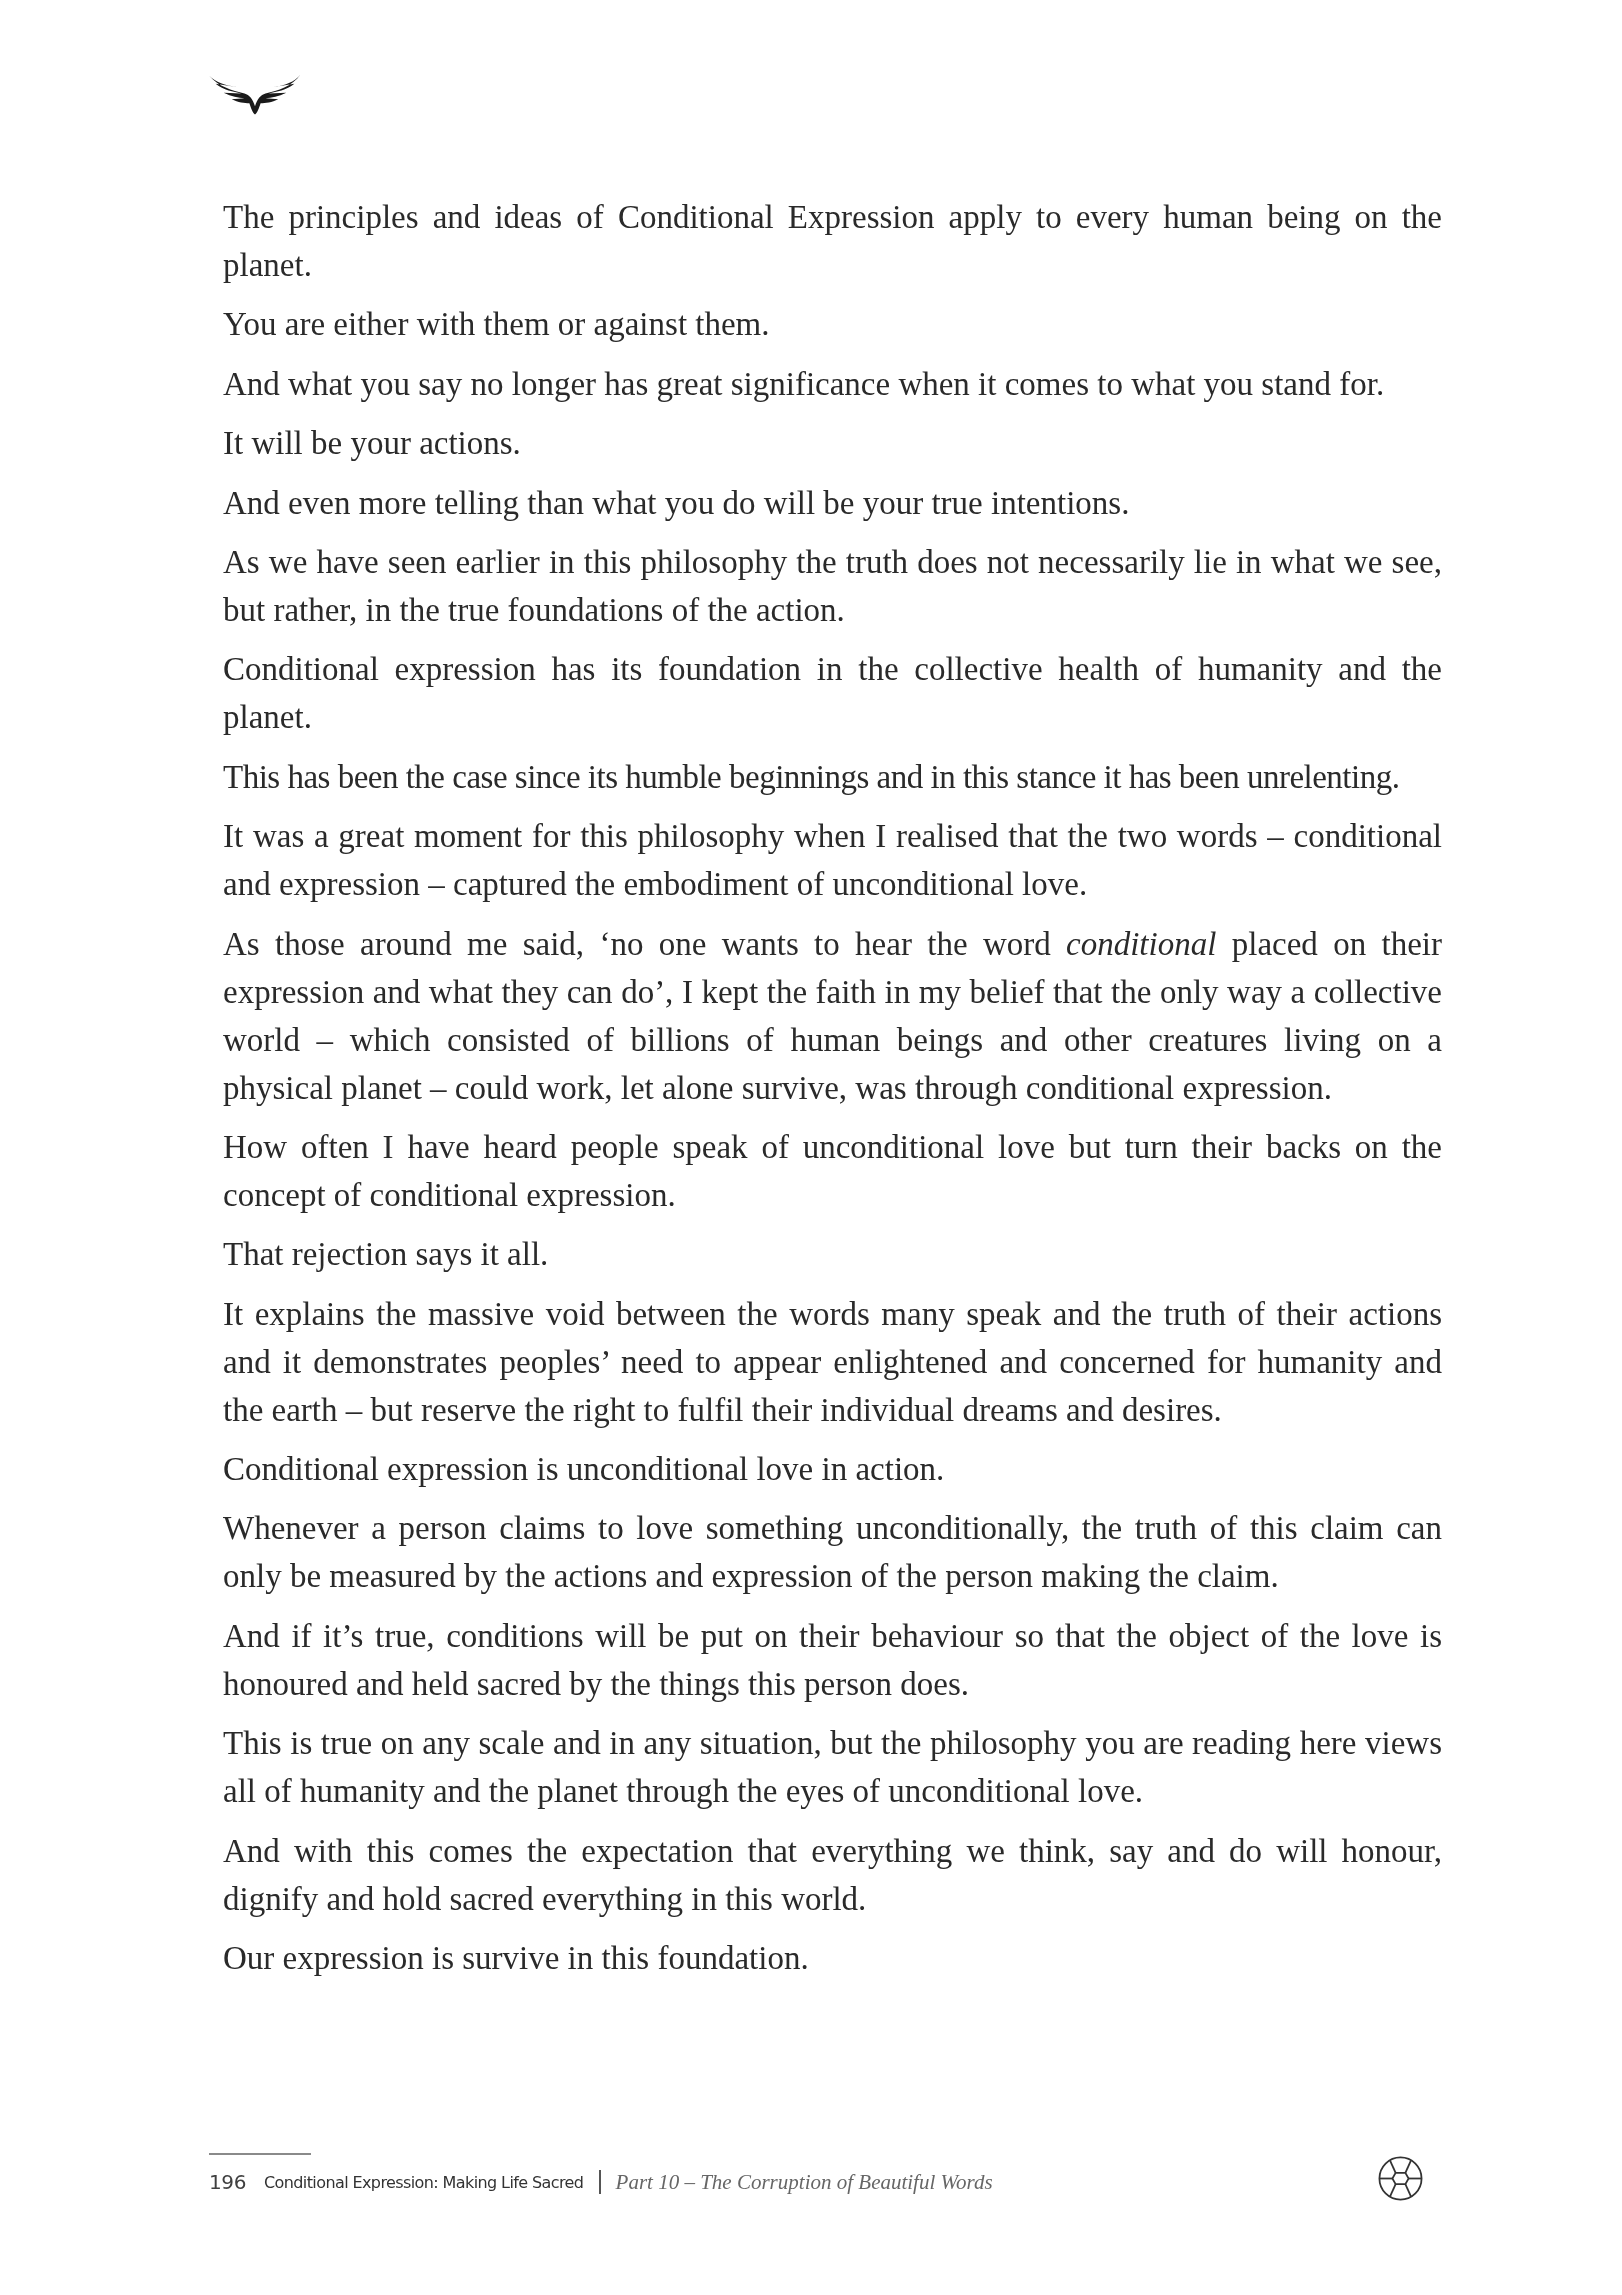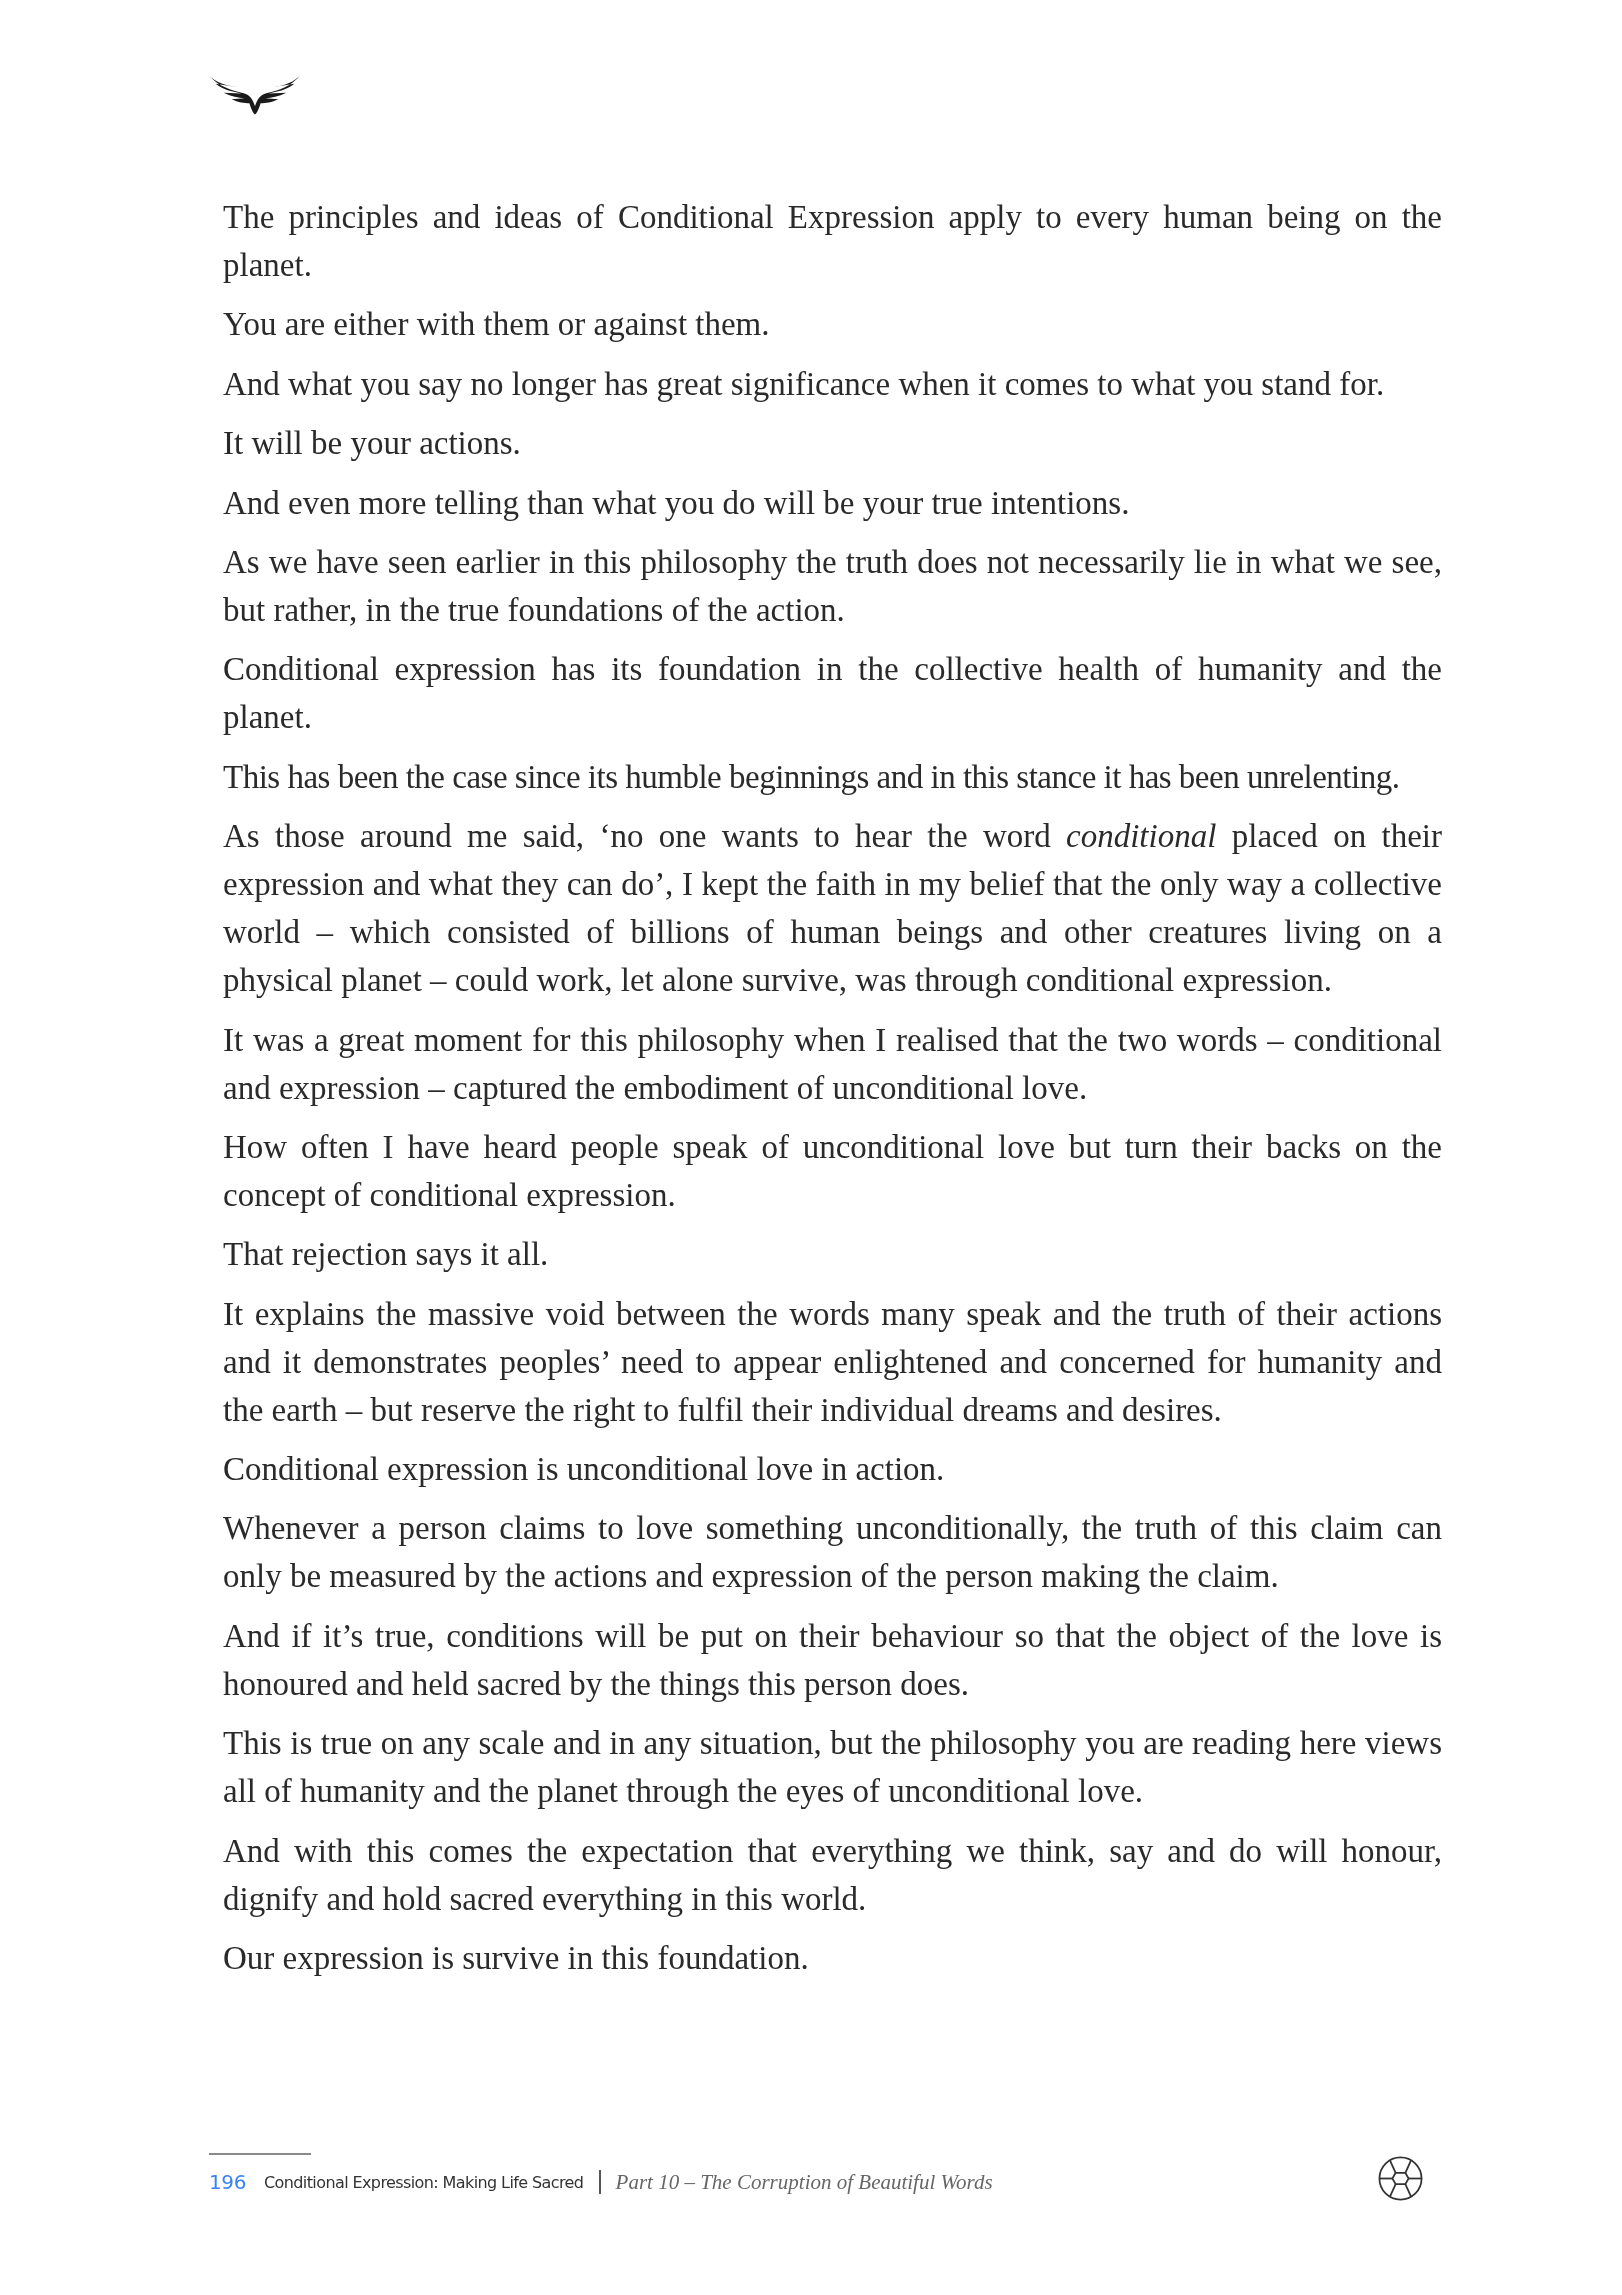--- a/index.html
+++ b/index.html
@@ -11,21 +11,21 @@
     font-size:33px; line-height:48px; color:#2a2a2a;
     text-align:justify;
   }
   .content p { margin:0 0 11.4px 0; }
   .content em { font-style:italic; }
   .footer-rule { position:absolute; left:209px; top:2153px; width:102px; height:1.6px; background:#8a8a8a; }
   .footer {
     position:absolute; left:209px; top:2166px; height:32px;
     display:flex; align-items:center; white-space:nowrap;
   }
-  .page-num { font-family:"DejaVu Sans","Liberation Sans",sans-serif; font-size:20px; color:#3b82f6; margin-right:18px; letter-spacing:-0.4px;}
+  .page-num { font-family:"DejaVu Sans","Liberation Sans",sans-serif; font-size:20px; color:#404040; margin-right:18px; letter-spacing:-0.4px;}
   .book-title { font-family:"DejaVu Sans","Liberation Sans",sans-serif; font-size:16px; color:#333; letter-spacing:-0.6px;text-align:right;}
   .sep { display:inline-block; width:1.6px; height:24px; background:#555; margin:0 14.6px 0 16px; }
   .part { font-family:"Liberation Serif","DejaVu Serif",serif; font-style:italic; font-size:21px; color:#666; }
   .flower { position:absolute; left:1377px; top:2155px; width:47px; height:47px; }
 </style>
 </head>
 <body>
 
 <svg class="logo" viewBox="0 0 118 56">
   <path fill="#1a1a1a" d="M2 6 C14 20 30 24 46 28 C52 30 56 34 59 44 C62 34 66 30 72 28 C88 24 104 20 116 4 C108 14 96 18 82 20 L108 16 C98 24 86 26 76 28 L98 27 C88 32 80 33 72 34 L88 35 C80 39 72 40 66 40 C64 46 62 52 59 54 C56 52 54 46 52 40 C46 40 38 39 30 35 L46 34 C38 33 30 32 20 27 L42 28 C32 26 20 24 10 16 L36 20 C22 18 10 14 2 6 Z"></path>
@@ -33,22 +33,22 @@
 
 <div class="content">
   <p>The principles and ideas of Conditional Expression apply to every human being on the planet.</p>
   <p>You are either with them or against them.</p>
   <p>And what you say no longer has great significance when it comes to what you stand for.</p>
   <p>It will be your actions.</p>
   <p>And even more telling than what you do will be your true intentions.</p>
   <p>As we have seen earlier in this philosophy the truth does not necessarily lie in what we see, but rather, in the true foundations of the action.</p>
   <p>Conditional expression has its foundation in the collective health of humanity and the planet.</p>
   <p style="letter-spacing:-0.5px;">This has been the case since its humble beginnings and in this stance it has been unrelenting.</p>
+  <p>It was a great moment for this philosophy when I realised that the two words – conditional and expression – captured the embodiment of unconditional love.</p>
   <p><span>As those around me said, ‘no one wants to hear the word </span><em>conditional</em><span> placed on their expression and what they can do’, I kept the faith in my belief that the only way a collective world – which consisted of billions of human beings and other creatures living on a physical planet – could work, let alone survive, was through conditional expression.</span></p>
-  <p>It was a great moment for this philosophy when I realised that the two words – conditional and expression – captured the embodiment of unconditional love.</p>
   <p>How often I have heard people speak of unconditional love but turn their backs on the concept of conditional expression.</p>
   <p>That rejection says it all.</p>
   <p>It explains the massive void between the words many speak and the truth of their actions and it demonstrates peoples’ need to appear enlightened and concerned for humanity and the earth – but reserve the right to fulfil their individual dreams and desires.</p>
   <p>Conditional expression is unconditional love in action.</p>
   <p>Whenever a person claims to love something unconditionally, the truth of this claim can only be measured by the actions and expression of the person making the claim.</p>
   <p>And if it’s true, conditions will be put on their behaviour so that the object of the love is honoured and held sacred by the things this person does.</p>
   <p>This is true on any scale and in any situation, but the philosophy you are reading here views all of humanity and the planet through the eyes of unconditional love.</p>
   <p>And with this comes the expectation that everything we think, say and do will honour, dignify and hold sacred everything in this world.</p>
   <p>Our expression is survive in this foundation.</p>
 </div>

